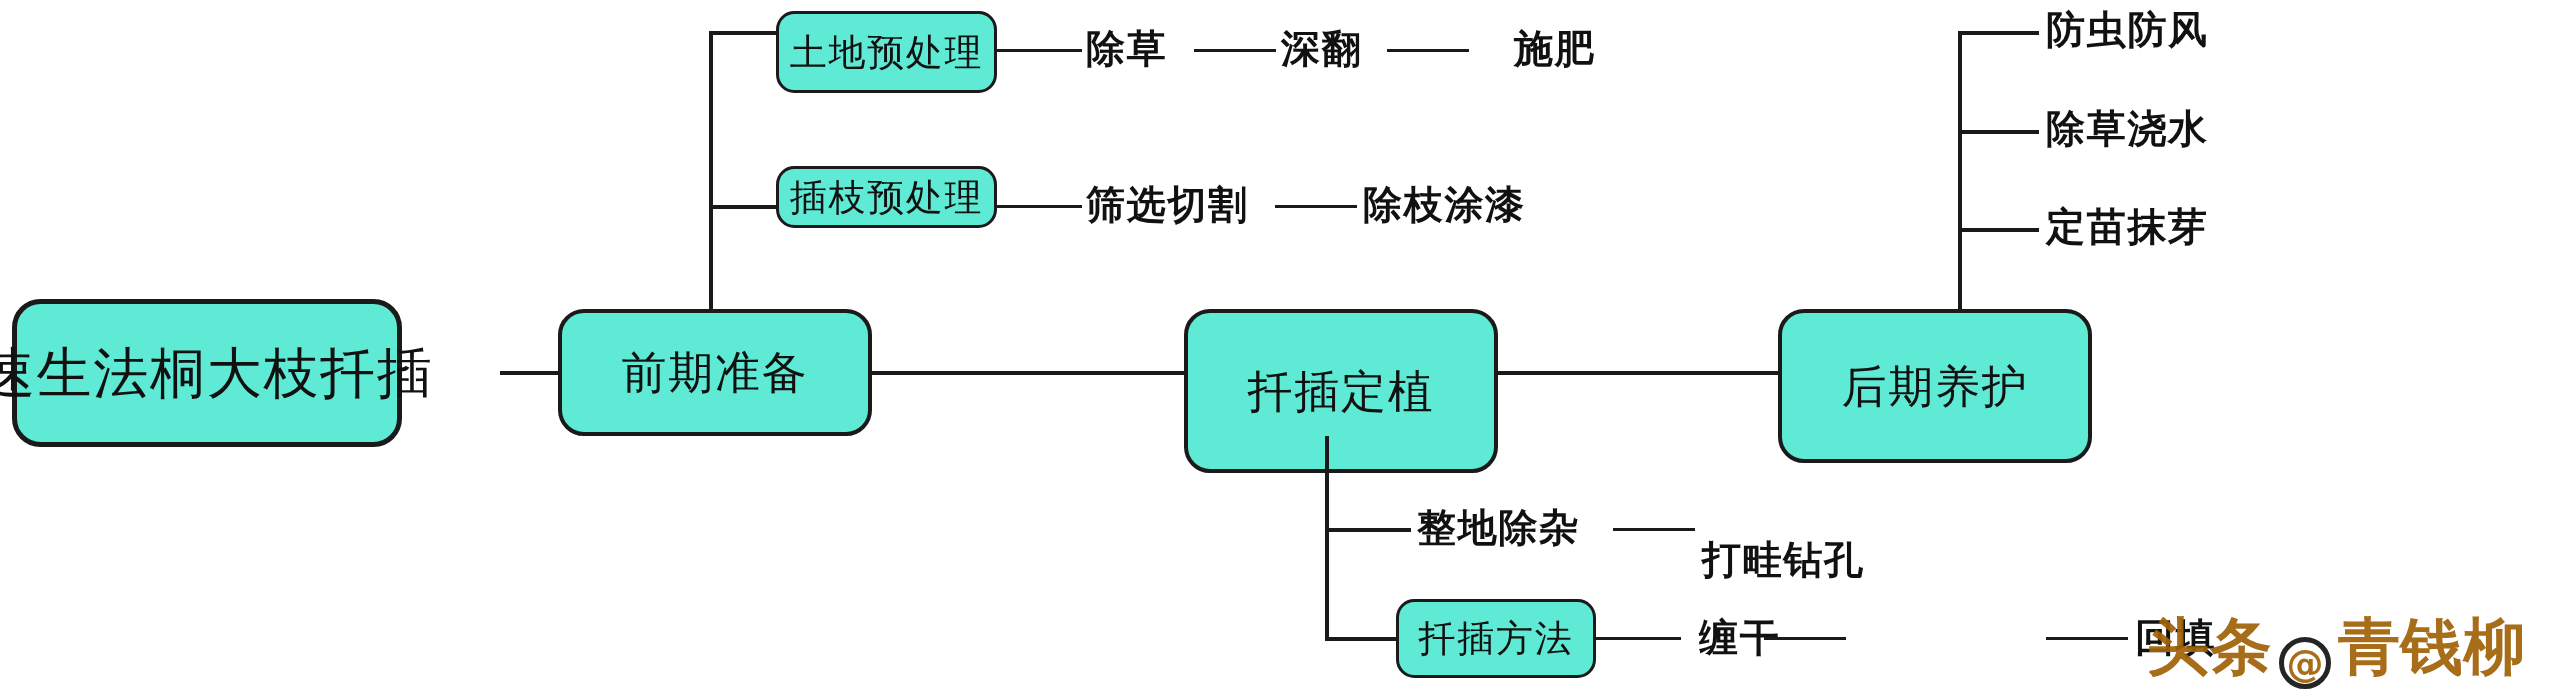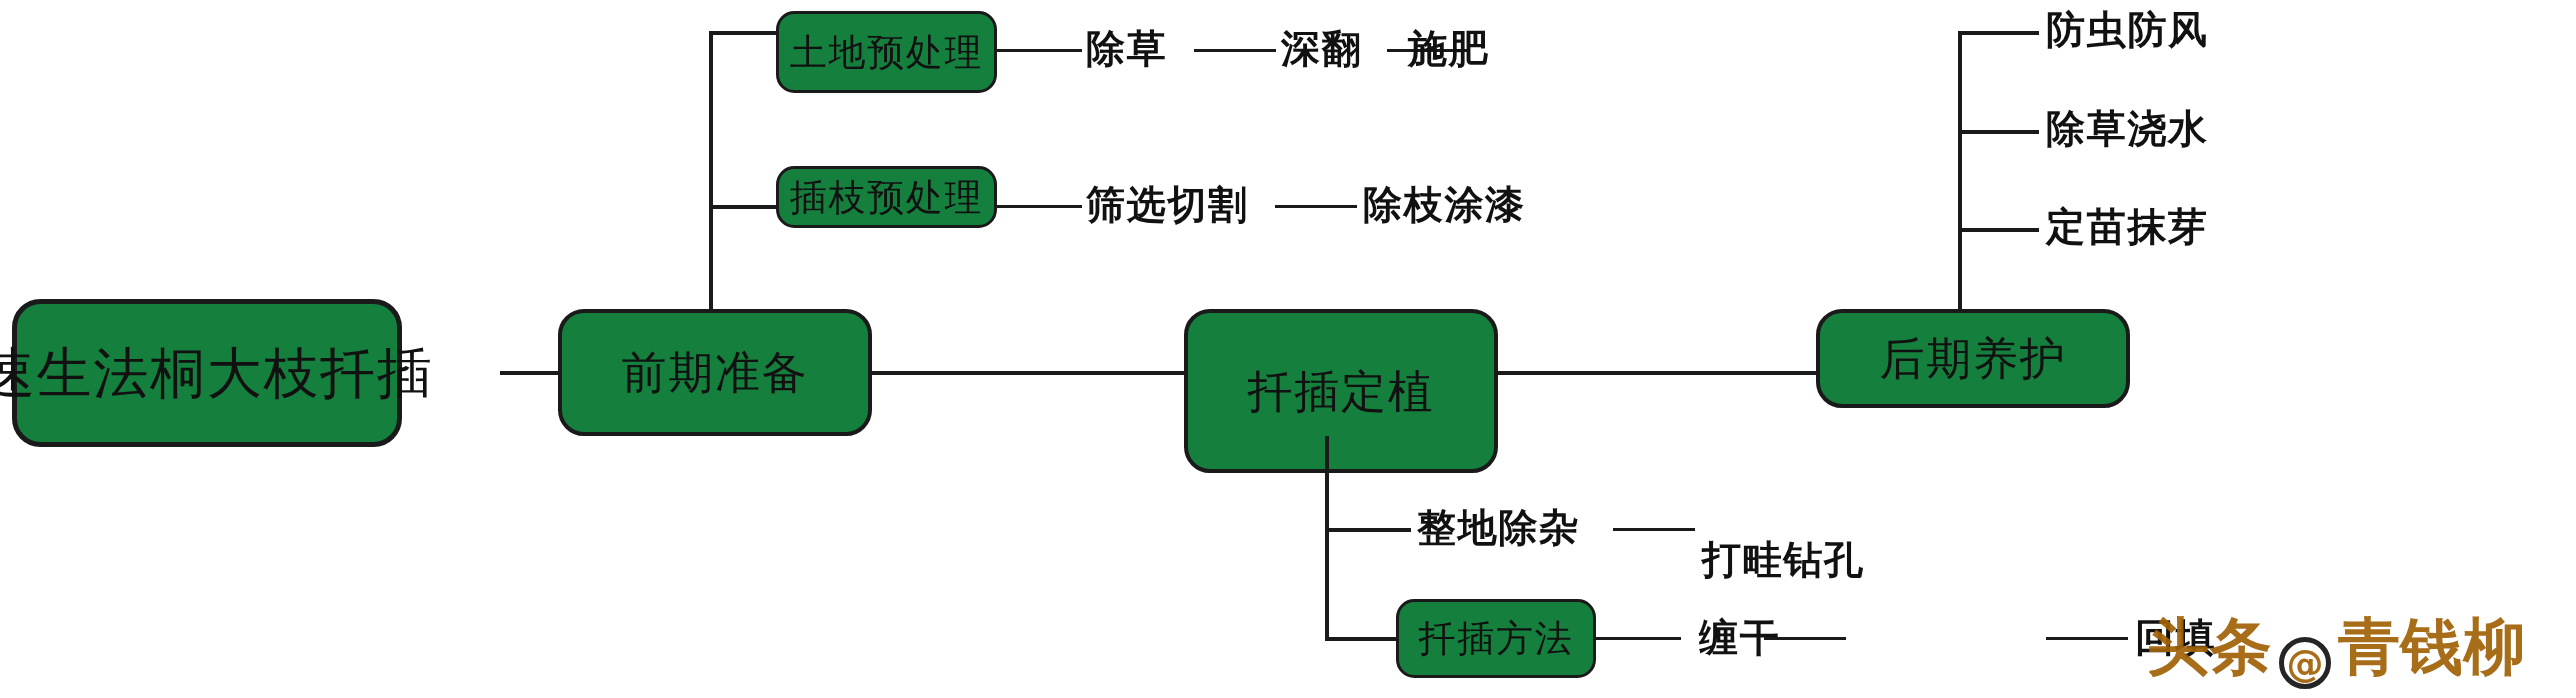--- a/index.html
+++ b/index.html
@@ -13,21 +13,21 @@
     height:699px;
     background:#ffffff;
     overflow:hidden;
   }
   
   .node{
     position:absolute;
     box-sizing:border-box;
     border:4.2px solid #1a1a1a;
     border-radius:22px;
-    background:#15803d;
+    background:#5eead4;
     display:flex;
     align-items:center;
     justify-content:center;
     white-space:nowrap;
     line-height:1;
     letter-spacing:1.7px;
   }
   .node.lvl1{ font-size:55px; border-width:5px; border-radius:28.5px; }
   .node.lvl2{ font-size:45px; border-width:4.2px; border-radius:26px; }
   .node.lvl3{ font-size:37px; border-width:3.4px; border-radius:18.4px; }
@@ -86,36 +86,36 @@
   </div>
 
   <div class="hline" style="left:870px;top:371px;width:317px;"></div>
 
   <div class="node lvl2" style="left:1184px;top:309px;width:314px;height:164px;">
     <span>扦插定植</span>
   </div>
 
   <div class="hline" style="left:1496px;top:371px;width:322px;"></div>
 
-  <div class="node lvl2" style="left:1816px;top:309px;width:314px;height:99px;">
+  <div class="node lvl2" style="left:1778px;top:309px;width:314px;height:154px;">
     <span>后期养护</span>
   </div>
 
   <div class="vline" style="left:709px;top:31px;height:278px;"></div>
 
   <div class="hline" style="left:709px;top:31px;width:69px;"></div>
   <div class="node lvl3" style="left:776px;top:11px;width:221px;height:82px;">
     <span>土地预处理</span>
   </div>
   <div class="hline thin" style="left:995px;top:49px;width:87px;"></div>
   <div class="leaf" style="left:1086px;top:28.5px;">除草</div>
   <div class="hline thin" style="left:1194px;top:49px;width:82px;"></div>
   <div class="leaf" style="left:1281px;top:28.5px;">深翻</div>
   <div class="hline thin" style="left:1387px;top:49px;width:82px;"></div>
-  <div class="leaf" style="left:1408px;top:28.5px;">施肥</div>
+  <div class="leaf" style="left:1514px;top:28.5px;">施肥</div>
 
   <div class="hline" style="left:709px;top:205px;width:69px;"></div>
   <div class="node lvl3" style="left:776px;top:166px;width:221px;height:62px;">
     <span>插枝预处理</span>
   </div>
   <div class="hline thin" style="left:995px;top:205px;width:87px;"></div>
   <div class="leaf" style="left:1086px;top:185px;">筛选切割</div>
   <div class="hline thin" style="left:1275px;top:205px;width:82px;"></div>
   <div class="leaf" style="left:1363px;top:185px;">除枝涂漆</div>
 

